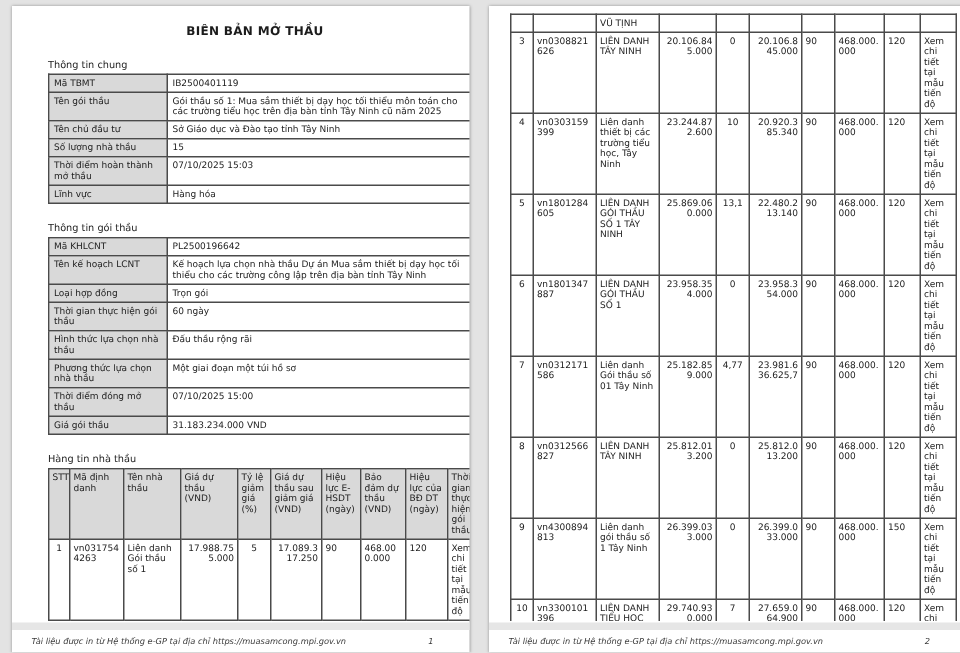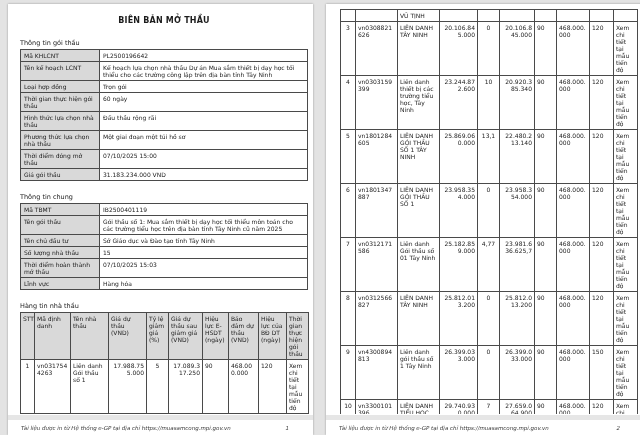--- a/index.html
+++ b/index.html
@@ -14,21 +14,21 @@
     position:absolute;top:4px;bottom:0;
     background:#ffffff;
     box-shadow:0 0 2px rgba(0,0,0,0.35);
   }
   .page-left{left:8px;width:305px;}
   .page-right{left:326px;width:318px;}
   .page-content{
     position:absolute;top:0;left:0;right:0;bottom:21px;
     overflow:hidden;
   }
-  .page-left .page-content{padding:8px 5px 0 12px;}
+  .page-left .page-content{padding:8px 5px 0 24px;}
   .page-right .page-content{padding:5px 0 0 14px;}
 
   .doc-title{
     text-align:center;font-weight:bold;font-size:8px;
     margin:4px 0 14px 0;letter-spacing:.2px;
   }
   .section-label{font-size:6.5px;margin:0 0 2px 0;}
   .section{margin-bottom:12px;}
 
   table{border-collapse:collapse;table-layout:fixed;}
@@ -69,20 +69,52 @@
   }
 </style>
 </head>
 <body>
 
 <div class="page page-left">
   <div class="page-content">
     <div class="doc-title">BIÊN BẢN MỞ THẦU</div>
 
     <div class="section">
+      <div class="section-label">Thông tin chung</div>
+      <table class="info-table">
+        <tbody>
+            <tr>
+              <td class="lbl">Mã TBMT</td>
+              <td>IB2500401119</td>
+            </tr>
+            <tr>
+              <td class="lbl">Tên gói thầu</td>
+              <td>Gói thầu số 1: Mua sắm thiết bị dạy học tối thiểu môn toán cho các trường tiểu học trên địa bàn tỉnh Tây Ninh cũ năm 2025</td>
+            </tr>
+            <tr>
+              <td class="lbl">Tên chủ đầu tư</td>
+              <td>Sở Giáo dục và Đào tạo tỉnh Tây Ninh</td>
+            </tr>
+            <tr>
+              <td class="lbl">Số lượng nhà thầu</td>
+              <td>15</td>
+            </tr>
+            <tr>
+              <td class="lbl">Thời điểm hoàn thành mở thầu</td>
+              <td>07/10/2025 15:03</td>
+            </tr>
+            <tr>
+              <td class="lbl">Lĩnh vực</td>
+              <td>Hàng hóa</td>
+            </tr>
+          </tbody>
+      </table>
+    </div>
+
+    <div class="section">
       <div class="section-label">Thông tin gói thầu</div>
       <table class="info-table">
         <tbody>
             <tr>
               <td class="lbl">Mã KHLCNT</td>
               <td>PL2500196642</td>
             </tr>
             <tr>
               <td class="lbl">Tên kế hoạch LCNT</td>
               <td>Kế hoạch lựa chọn nhà thầu Dự án Mua sắm thiết bị dạy học tối thiểu cho các trường công lập trên địa bàn tỉnh Tây Ninh</td>
@@ -103,52 +135,20 @@
               <td class="lbl">Phương thức lựa chọn nhà thầu</td>
               <td>Một giai đoạn một túi hồ sơ</td>
             </tr>
             <tr>
               <td class="lbl">Thời điểm đóng mở thầu</td>
               <td>07/10/2025 15:00</td>
             </tr>
             <tr>
               <td class="lbl">Giá gói thầu</td>
               <td>31.183.234.000 VND</td>
-            </tr>
-          </tbody>
-      </table>
-    </div>
-
-    <div class="section">
-      <div class="section-label">Thông tin chung</div>
-      <table class="info-table">
-        <tbody>
-            <tr>
-              <td class="lbl">Mã TBMT</td>
-              <td>IB2500401119</td>
-            </tr>
-            <tr>
-              <td class="lbl">Tên gói thầu</td>
-              <td>Gói thầu số 1: Mua sắm thiết bị dạy học tối thiểu môn toán cho các trường tiểu học trên địa bàn tỉnh Tây Ninh cũ năm 2025</td>
-            </tr>
-            <tr>
-              <td class="lbl">Tên chủ đầu tư</td>
-              <td>Sở Giáo dục và Đào tạo tỉnh Tây Ninh</td>
-            </tr>
-            <tr>
-              <td class="lbl">Số lượng nhà thầu</td>
-              <td>15</td>
-            </tr>
-            <tr>
-              <td class="lbl">Thời điểm hoàn thành mở thầu</td>
-              <td>07/10/2025 15:03</td>
-            </tr>
-            <tr>
-              <td class="lbl">Lĩnh vực</td>
-              <td>Hàng hóa</td>
             </tr>
           </tbody>
       </table>
     </div>
 
     <div class="section">
       <div class="section-label">Hàng tin nhà thầu</div>
       <table class="ct ct-left">
         <colgroup>
           <col style="width:14px">

